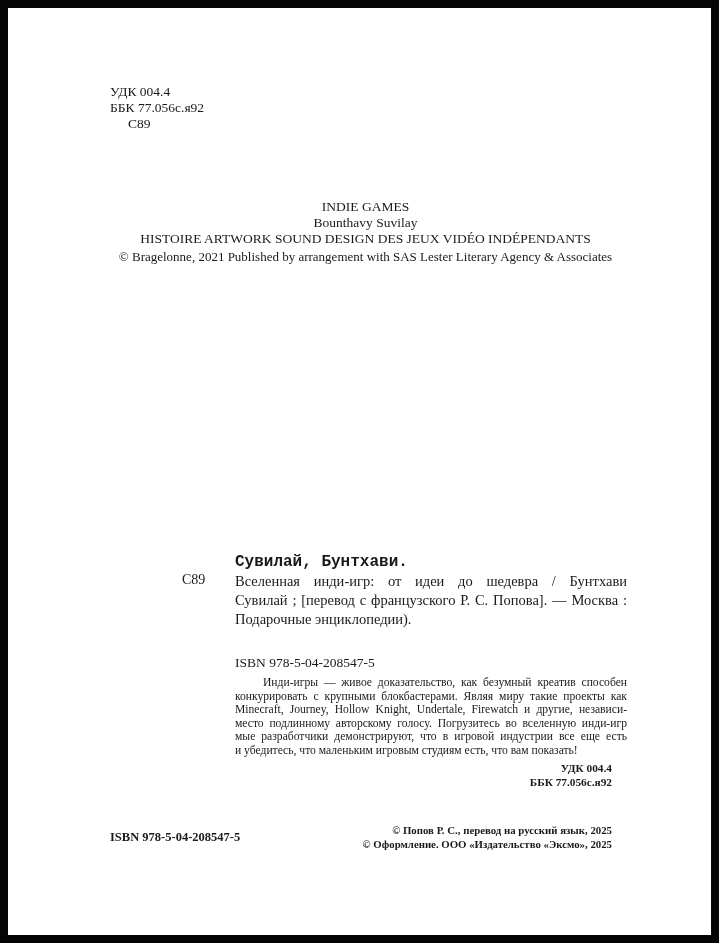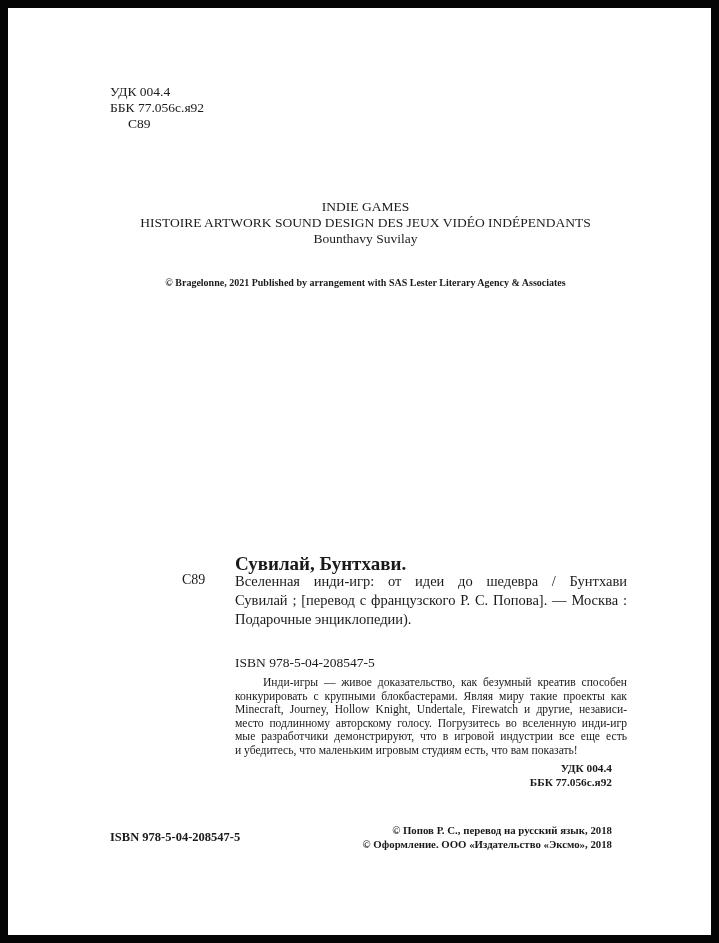--- a/index.html
+++ b/index.html
@@ -37,31 +37,31 @@
 
   
   .original-block {
     left: 0; right: 0; top: 199px;
     text-align: center;
     font-size: 13.5px;
     line-height: 16px;
     padding-left: 12px;
   }
   .original-block .copyright-orig {
-    font-size: 10px;
-    margin-top: 28px;
-    font-weight: bold;
+    font-size: 13px;
+    margin-top: 2px;
   }
 
   
   .bib-heading {
     left: 235px; top: 553px;
-    font-size: 19px;
+    font-size: 16px;
     font-weight: bold;
     white-space: nowrap;
+    font-family: Liberation Mono, monospace;
   }
   .bib-code {
     left: 182px; top: 572px;
     font-size: 14px;
     white-space: nowrap;
   }
   .bib-desc {
     left: 235px; top: 572px;
     width: 392px;
     font-size: 14.5px;
@@ -115,22 +115,22 @@
 <div class="sheet"></div>
 
 <div class="abs top-codes">
   <div>УДК 004.4</div>
   <div>ББК 77.056с.я92</div>
   <div class="indent">С89</div>
 </div>
 
 <div class="abs original-block">
   <div>INDIE GAMES</div>
+  <div>Bounthavy Suvilay</div>
   <div>HISTOIRE ARTWORK SOUND DESIGN DES JEUX VIDÉO INDÉPENDANTS</div>
-  <div>Bounthavy Suvilay</div>
   <div class="copyright-orig">© Bragelonne, 2021 Published by arrangement with SAS Lester Literary Agency &amp; Associates</div>
 </div>
 
 <div class="abs bib-heading">Сувилай, Бунтхави.</div>
 
 <div class="abs bib-code">С89</div>
 
 <div class="abs bib-desc">
   <div class="just">Вселенная инди-игр: от идеи до шедевра / Бунтхави</div>
   <div class="just">Сувилай ; [перевод с французского Р. С. Попова]. — Москва :</div>
@@ -149,17 +149,17 @@
 </div>
 
 <div class="abs codes-bottom">
   <div>УДК 004.4</div>
   <div>ББК 77.056с.я92</div>
 </div>
 
 <div class="abs isbn-bottom">ISBN 978-5-04-208547-5</div>
 
 <div class="abs copyright-bottom">
-  <div>© Попов Р. С., перевод на русский язык, 2018</div>
-  <div>© Оформление. ООО «Издательство «Эксмо», 2018</div>
+  <div>© Попов Р. С., перевод на русский язык, 2025</div>
+  <div>© Оформление. ООО «Издательство «Эксмо», 2025</div>
 </div>
 
 <div class="frame"></div>
 
 </body></html>

